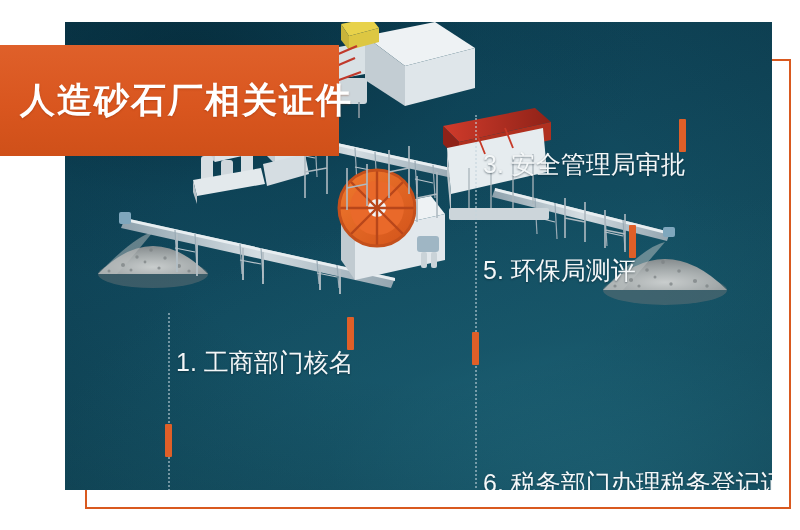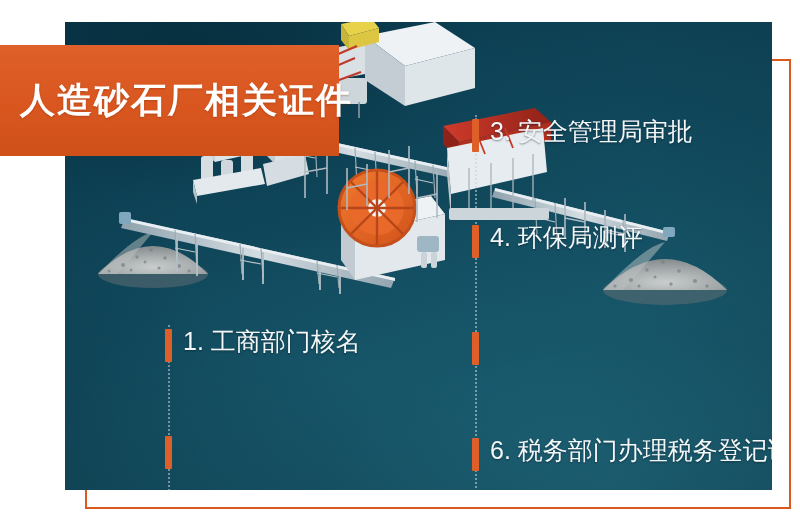--- a/index.html
+++ b/index.html
@@ -108,39 +108,40 @@
     height: 468px;
     z-index: 3;
     pointer-events: none;
   }
 
   
   .list-col {
     position: absolute;
     z-index: 5;
   }
-  .col-left  { left: 103px; top: 155px; width: 300px; height: 320px; }
+  .col-left  { left: 103px; top: 143px; width: 300px; height: 320px; }
   .col-right { left: 410px; top: 85px;  width: 350px; height: 390px; }
 
   
   .dotted-line {
     position: absolute;
     left: 0px;
     width: 2px;
     border-left: 2px dotted rgba(196,214,220,0.55);
   }
   .dots-left  { top: 148px; height: 262px; }
   .dots-right { top: 8px;   height: 400px; }
 
   .list-item {
     position: absolute;
     left: -3px;
     display: flex;
-    align-items: flex-start;
+    align-items: flex-end;
     height: 38px;
+    flex-direction: column;
   }
   .marker {
     width: 7px;
     height: 33px;
     background: #df5f28;
     flex: 0 0 auto;
     border-radius: 1px;
   }
   .item-label {
     color: #f4f7f8;
@@ -404,21 +405,21 @@
     <div class="list-col col-right">
       <div class="dotted-line dots-right"></div>
 
       <div class="list-item li-3">
         <span class="marker"></span>
         <span class="item-label">3. 安全管理局审批</span>
       </div>
 
       <div class="list-item li-4">
         <span class="marker"></span>
-        <span class="item-label">4. 环保局测评</span>
+        <span class="item-label">5. 环保局测评</span>
       </div>
 
       <div class="list-item li-5">
         <span class="marker"></span>
       </div>
 
       <div class="list-item li-6">
         <span class="marker"></span>
         <span class="item-label">6. 税务部门办理税务登记证</span>
       </div>

